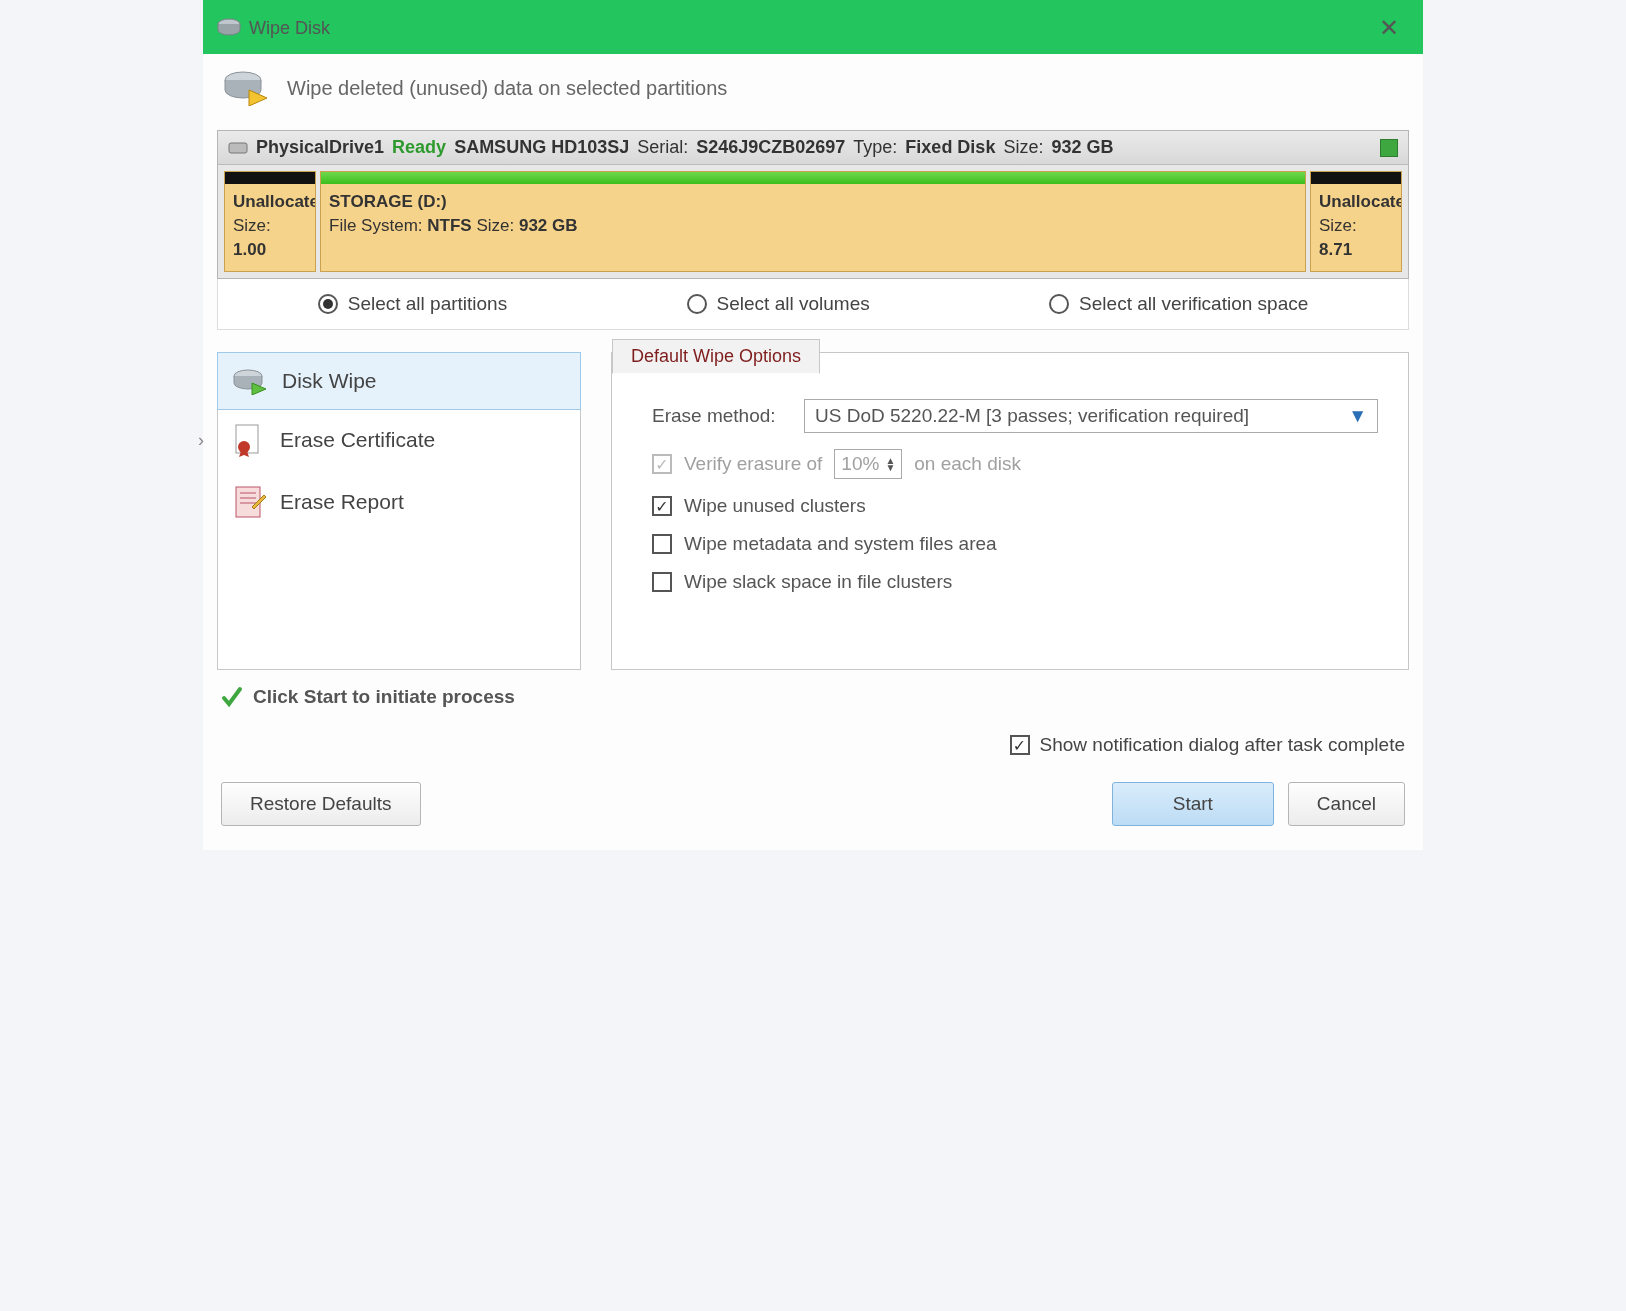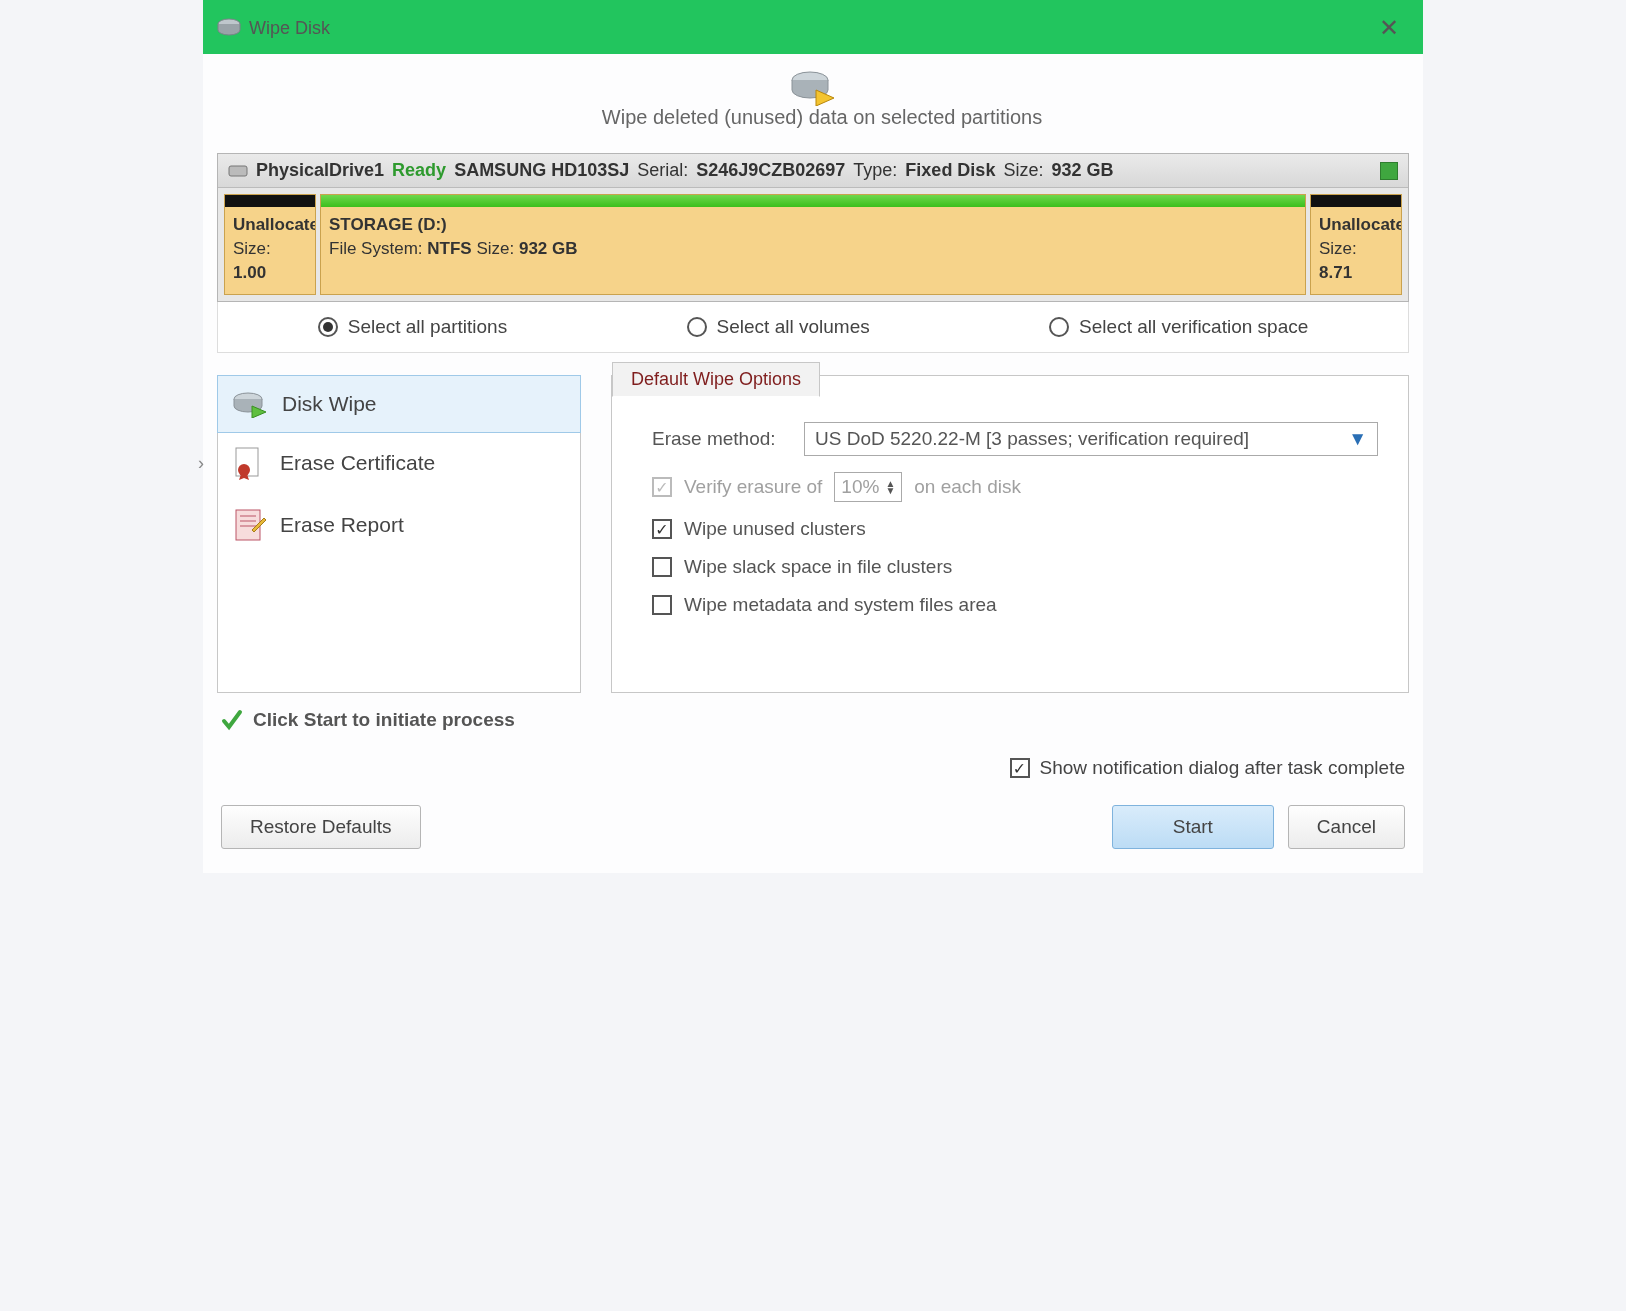--- a/index.html
+++ b/index.html
@@ -1,21 +1,21 @@
 <!DOCTYPE html>
 <html><head>
 <meta charset="utf-8">
 <style>
   * { box-sizing: border-box; }
   html, body { margin:0; padding:0; font-family: "Segoe UI", Tahoma, sans-serif; background:#f4f5f8; color:#3a3a3a; }
   .window { width:1220px; margin:0 auto; background:#fdfdfe; padding:0; }
   .titlebar { display:flex; align-items:center; padding:10px 14px 8px 14px; background:#22c55e; }
   .titlebar .title { font-size:18px; color:#555; margin-left:8px; }
   .titlebar .close { margin-left:auto; font-size:24px; color:#555; cursor:pointer; padding:4px 10px; }
-  .subhead { display:flex; align-items:center; padding:16px 20px 24px 20px;flex-direction:column; }
+  .subhead { display:flex; align-items:center; padding:16px 20px 24px 20px; }
   .subhead-text { font-size:20px; color:#666; margin-left:18px; }
   .disk-panel { margin:0 14px; border:1px solid #b5b5b5; background:#15803d; }
   .disk-header { display:flex; align-items:center; gap:8px; padding:6px 10px; font-size:18px; color:#333; background:linear-gradient(#eaeaea,#d8d8d8); border-bottom:1px solid #bbb; }
   .disk-header .status-box { margin-left:auto; width:18px; height:18px; background:#3fa73f; border:1px solid #2e7d2e; }
   .disk-header b { font-weight:700; }
   .disk-header .ready { color:#2e9a2e; font-weight:700; }
   .partitions { display:flex; padding:6px 6px; gap:4px; background:#e7e7e7; }
   .partition { background:#f6d38a; border:1px solid #caa24e; padding:0; overflow:hidden; display:flex; flex-direction:column; }
   .partition .topbar { height:12px; background:#111; }
   .partition.main .topbar { background:linear-gradient(#6fd84d,#3bbf1d); }
@@ -189,25 +189,25 @@
         </span>
         <span>on each disk</span>
       </div>
 
       <div class="opt-row">
         <span class="chk">✓</span>
         <span>Wipe unused clusters</span>
       </div>
       <div class="opt-row">
         <span class="chk"></span>
+        <span>Wipe metadata and system files area</span>
+      </div>
+      <div class="opt-row">
+        <span class="chk"></span>
         <span>Wipe slack space in file clusters</span>
-      </div>
-      <div class="opt-row">
-        <span class="chk"></span>
-        <span>Wipe metadata and system files area</span>
       </div>
     </div>
   </div>
 
   <div class="footer-hint">
     <svg class="icon-svg" width="22" height="22">
         <path d="M3 12 l5 6 11-15" stroke="#3fa73f" stroke-width="4" fill="none" stroke-linecap="round"></path>
       </svg>
     <span>
       <span>Click</span>

